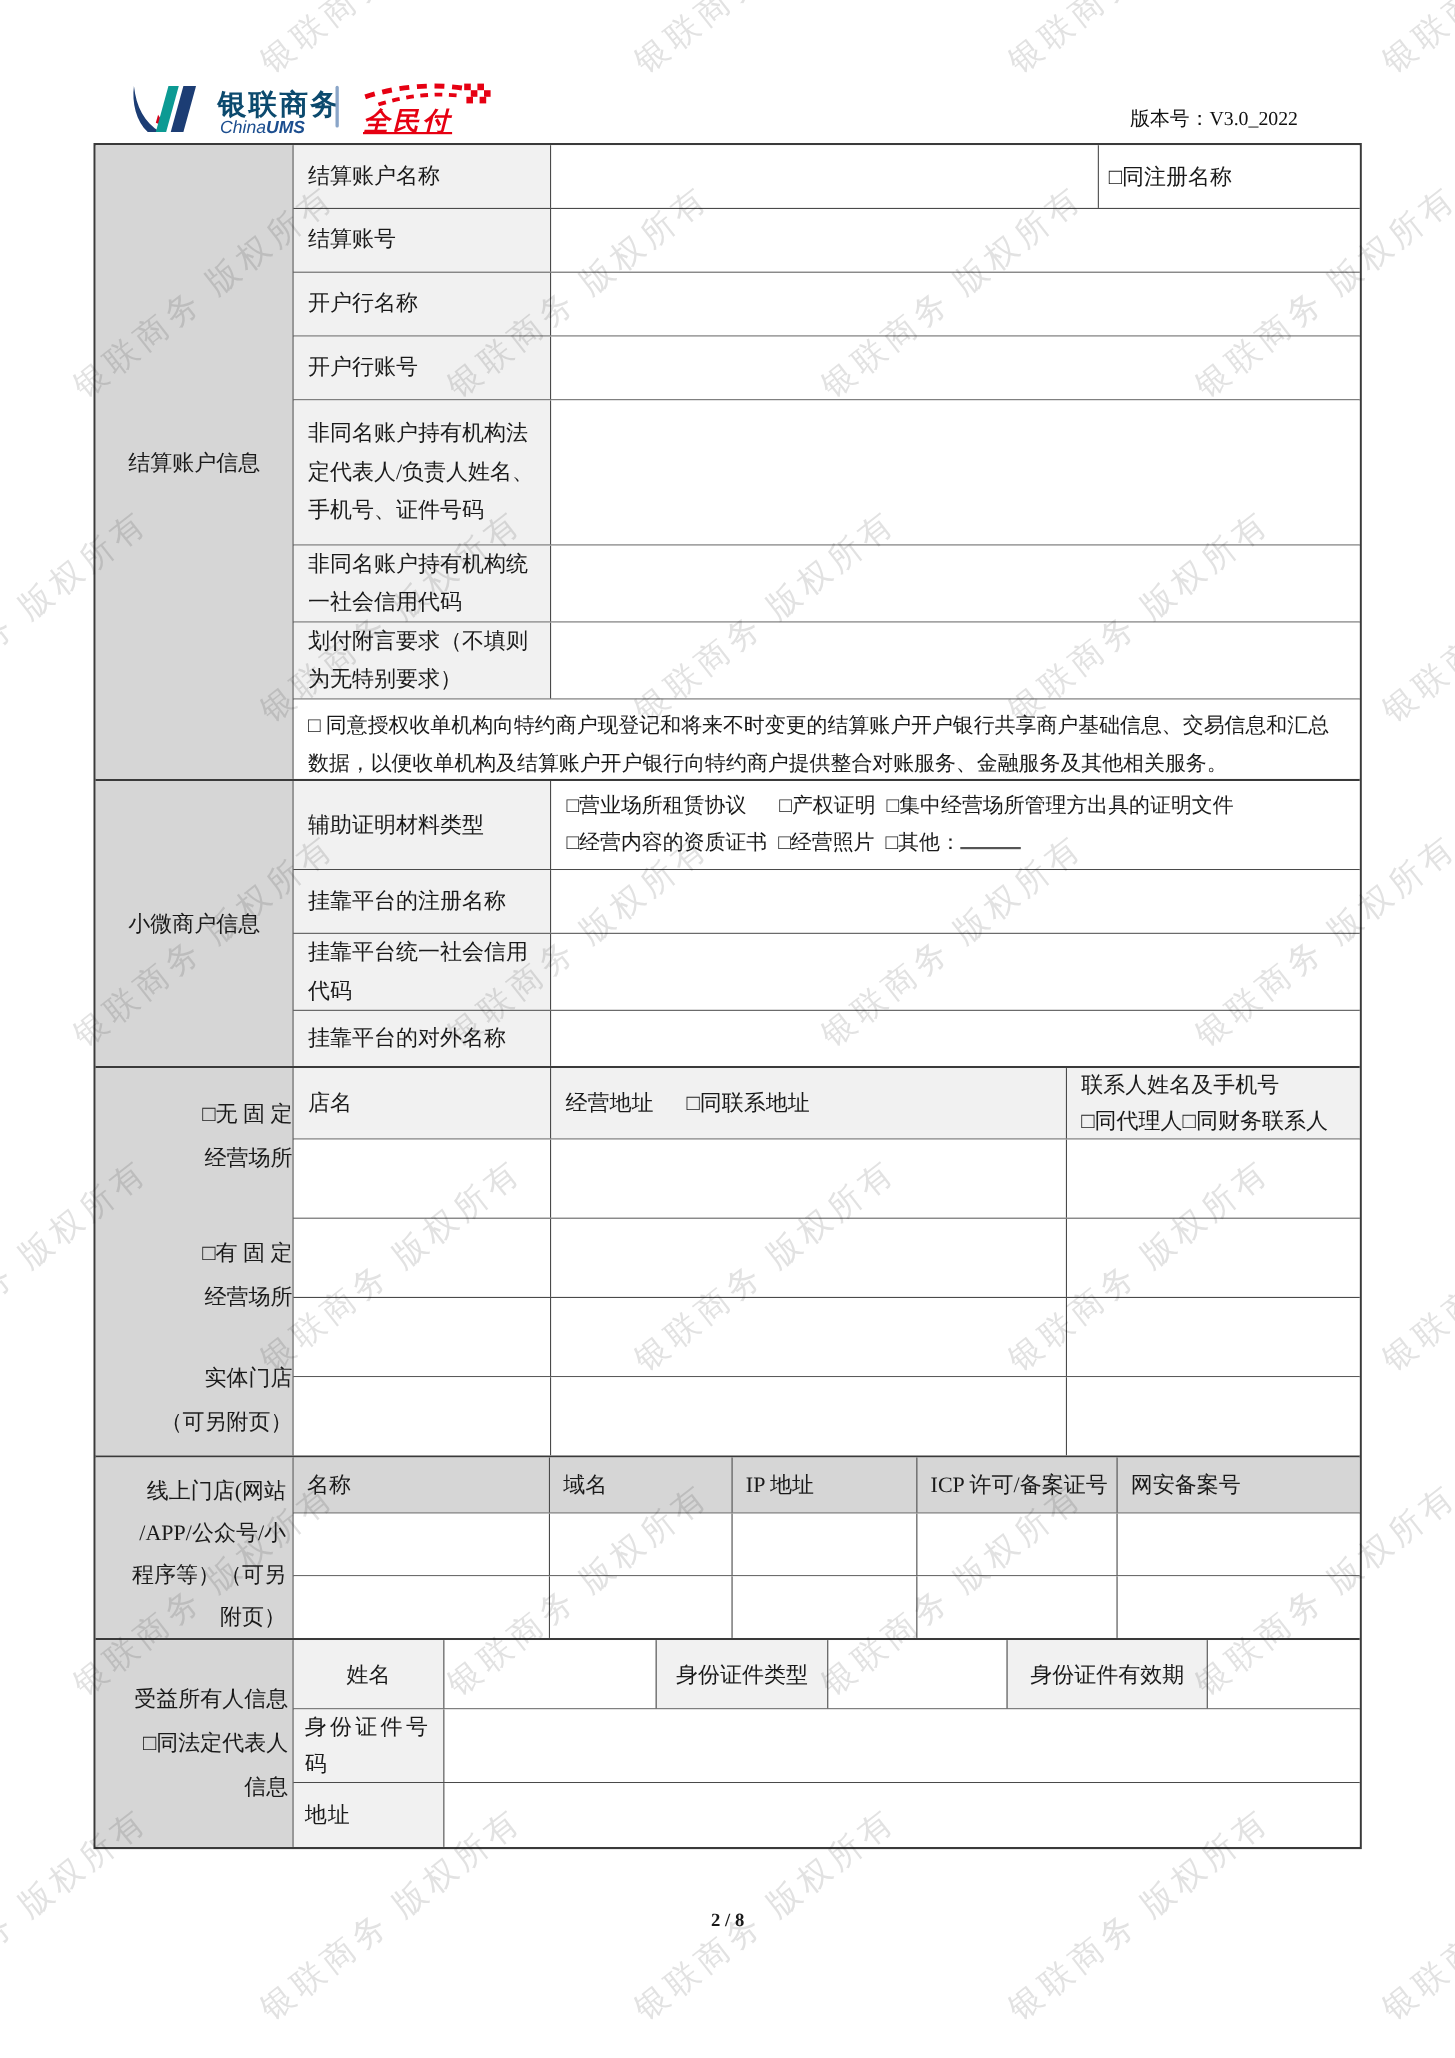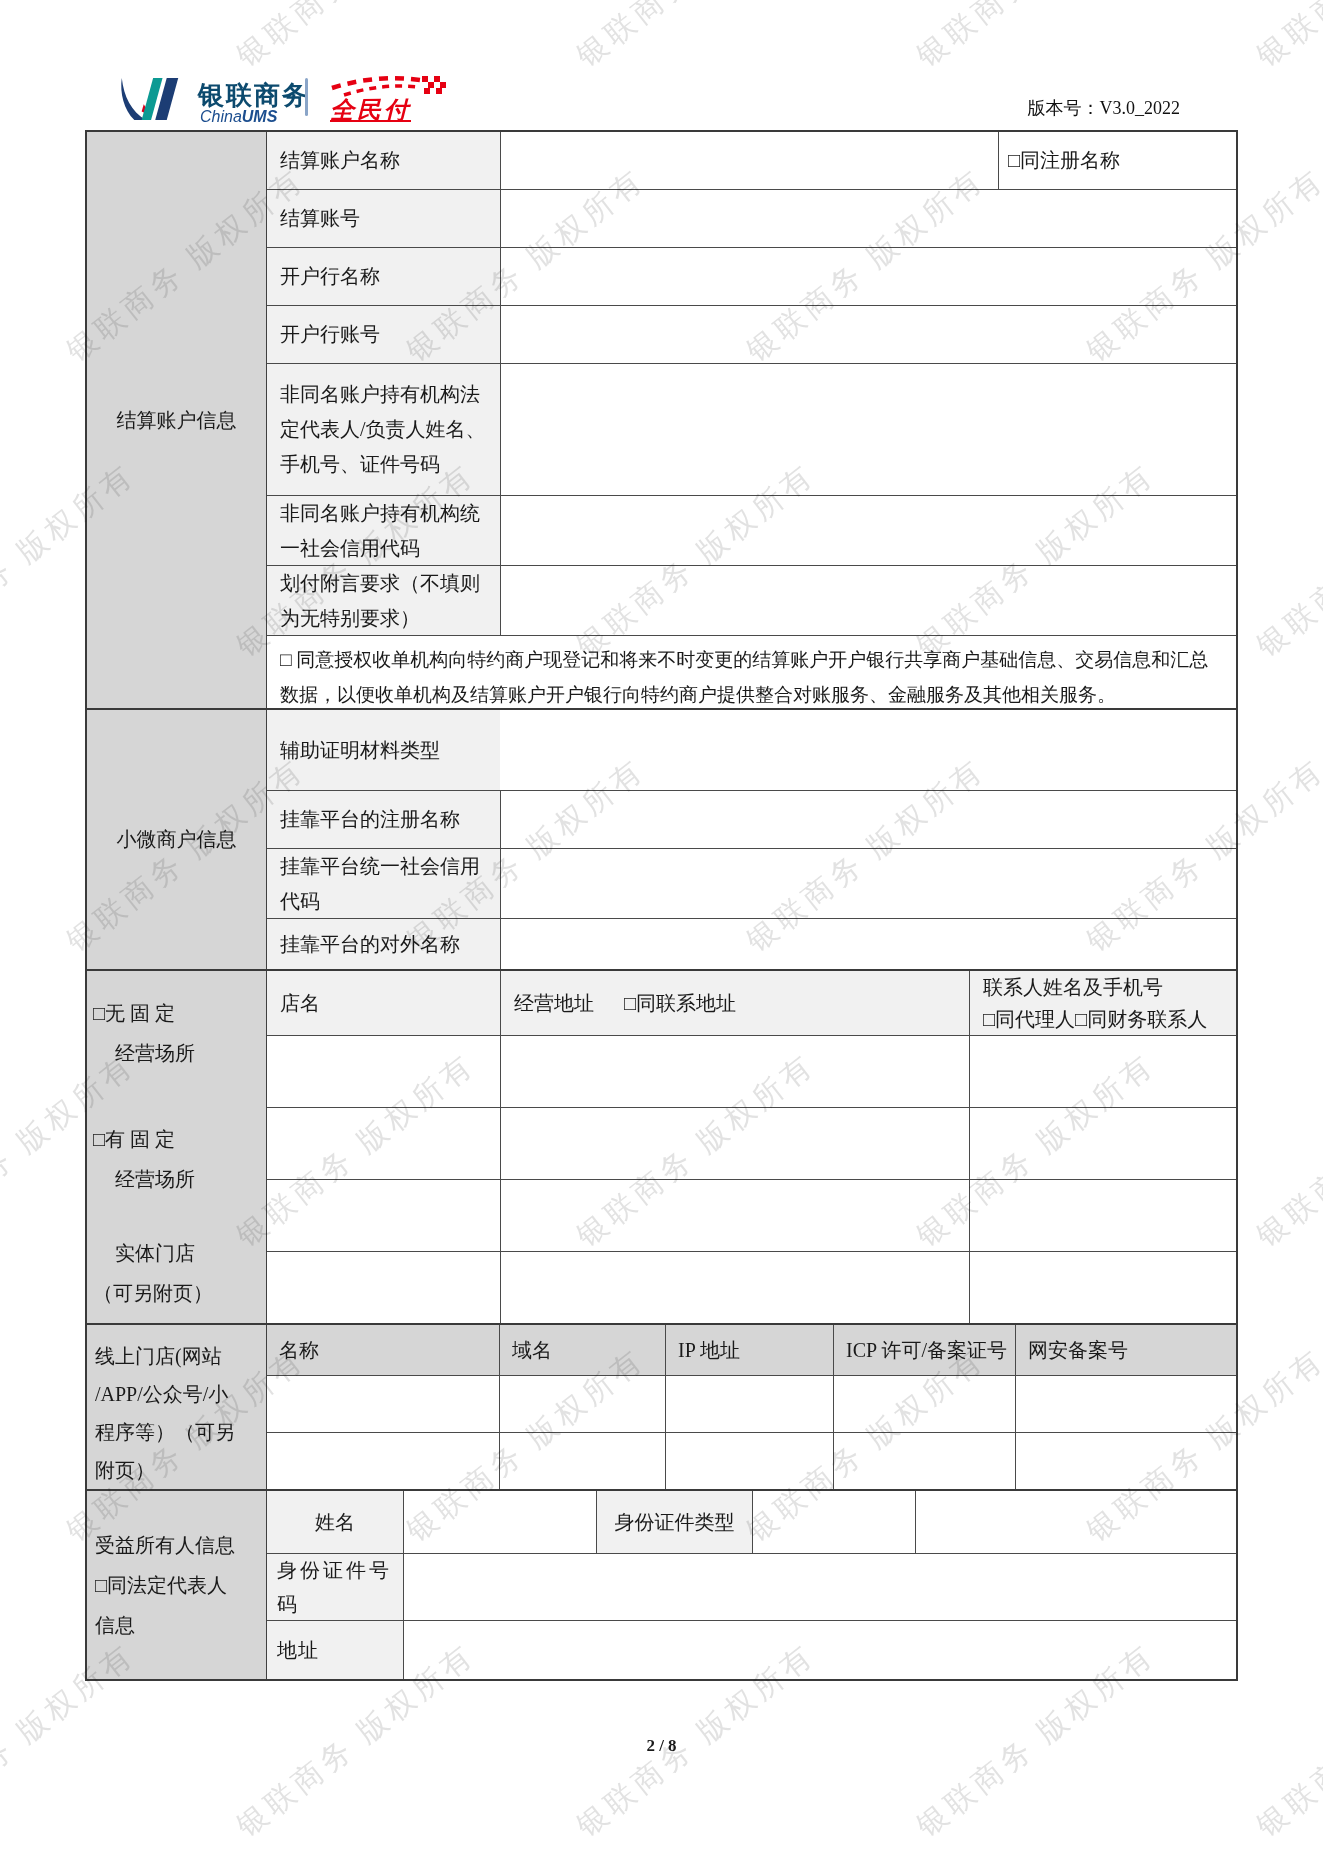--- a/index.html
+++ b/index.html
@@ -25,21 +25,21 @@
   .qmf-text{position:absolute;left:330px;top:94px;font-size:24px;font-weight:700;font-style:italic;
             color:#e60012;letter-spacing:3px;font-family:"Liberation Sans",sans-serif;text-decoration:underline;}
   .version{position:absolute;top:96px;right:143px;font-size:18px;color:#111;}
   
   .tbl{position:absolute;left:85px;top:130px;width:1153px;z-index:2;
        border:2px solid #3a3a3a;background:transparent;box-sizing:border-box;font-size:20px;}
   .sec{display:flex;border-top:2px solid #3a3a3a;}
   .sec:first-child{border-top:none;}
   .leftcol{width:180px;min-width:180px;background:#d6d6d6;border-right:1px solid #404040;
            display:flex;flex-direction:column;justify-content:center;align-items:center;box-sizing:border-box;}
-  .leftcol.topalign{justify-content:flex-start;align-items:flex-start;}
+  .leftcol.topalign{justify-content:flex-start;align-items:flex-end;}
   .rows{flex:1;display:flex;flex-direction:column;min-width:0;}
   .row{display:flex;border-top:1px solid #4a4a4a;box-sizing:border-box;}
   .row:first-child{border-top:none;}
   .cell{box-sizing:border-box;border-left:1px solid #4a4a4a;display:flex;align-items:center;min-width:0;}
   .cell:first-child{border-left:none;}
   .lab{width:233px;min-width:233px;background:#f1f1f1;padding:4px 10px 4px 13px;line-height:35px;}
   .inp{flex:1;background:#fff;}
   .ck{padding-left:9px;}
   .wrap{display:block;}
   
@@ -174,20 +174,24 @@
     </div>
   </div>
 
   <div class="sec">
     <div class="leftcol">
       <div>小微商户信息</div>
     </div>
     <div class="rows">
       <div class="row" style="height:80px">
         <div class="cell lab">辅助证明材料类型</div>
+        <div class="cell ev">
+          <span class="lna"><span>□营业场所租赁协议</span><span class="gap30"></span><span>□产权证明</span><span class="gap10"></span><span>□集中经营场所管理方出具的证明文件</span></span>
+          <span class="lna"><span>□经营内容的资质证书</span><span class="gap10"></span><span>□经营照片</span><span class="gap10"></span><span>□其他：</span><span class="blank"></span></span>
+        </div>
       </div>
       <div class="row" style="height:58px">
         <div class="cell lab">挂靠平台的注册名称</div>
         <div class="cell inp"></div>
       </div>
       <div class="row" style="height:70px">
         <div class="cell lab">挂靠平台统一社会信用代码</div>
         <div class="cell inp"></div>
       </div>
       <div class="row" style="height:51px">
@@ -281,20 +285,21 @@
       <div>受益所有人信息</div>
       <div>□同法定代表人</div>
       <div>信息</div>
     </div>
     <div class="rows">
       <div class="row" style="height:62px">
         <div class="cell g5" style="width:136px;min-width:136px">姓名</div>
         <div class="cell white" style="width:193px;min-width:193px"></div>
         <div class="cell g5" style="width:156px;min-width:156px">身份证件类型</div>
         <div class="cell white" style="width:163px;min-width:163px"></div>
+        <div class="cell g5" style="width:182px;min-width:182px">身份证件有效期</div>
         <div class="cell white" style="flex:1"></div>
       </div>
       <div class="row" style="height:67px">
         <div class="cell lab5">身份证件号码</div>
         <div class="cell white" style="flex:1"></div>
       </div>
       <div class="row" style="height:59px">
         <div class="cell lab5" style="letter-spacing:1px">地址</div>
         <div class="cell white" style="flex:1"></div>
       </div>

